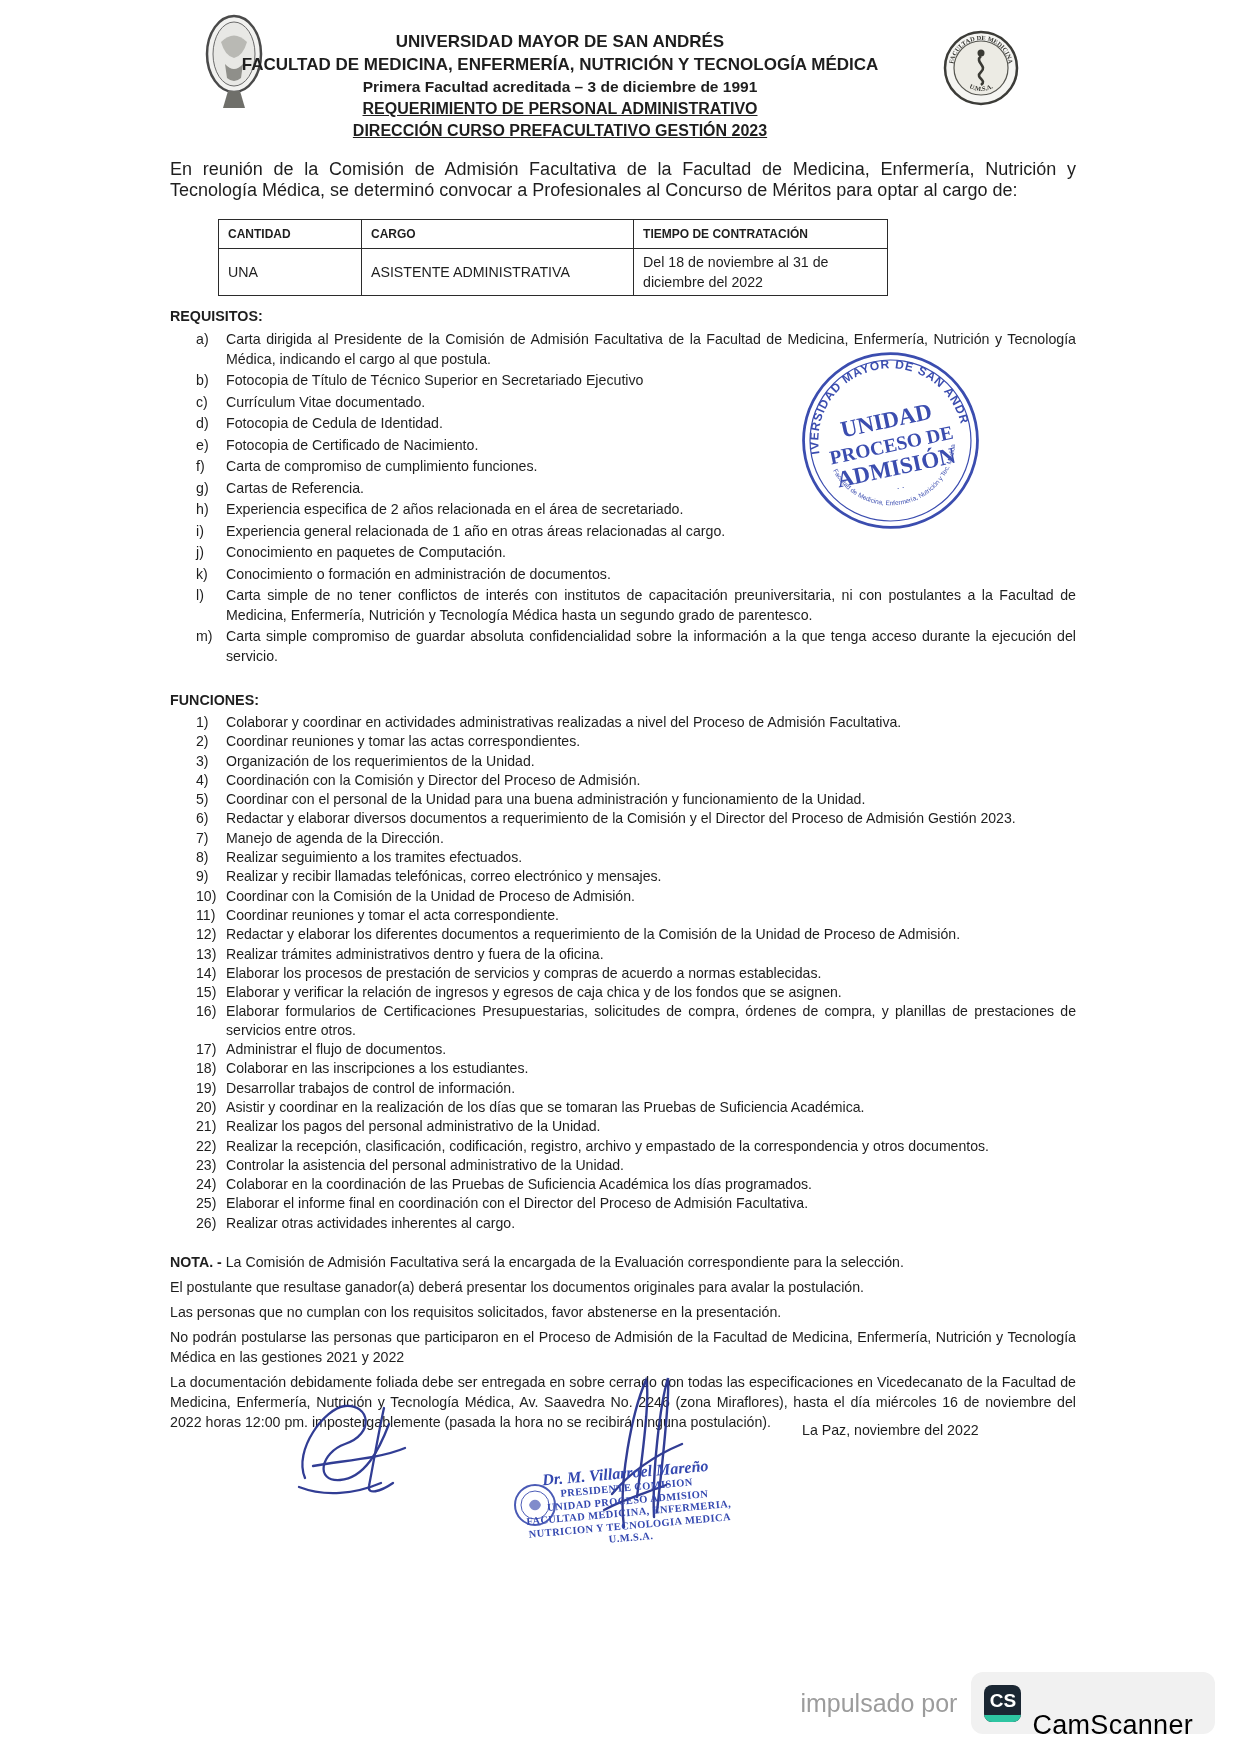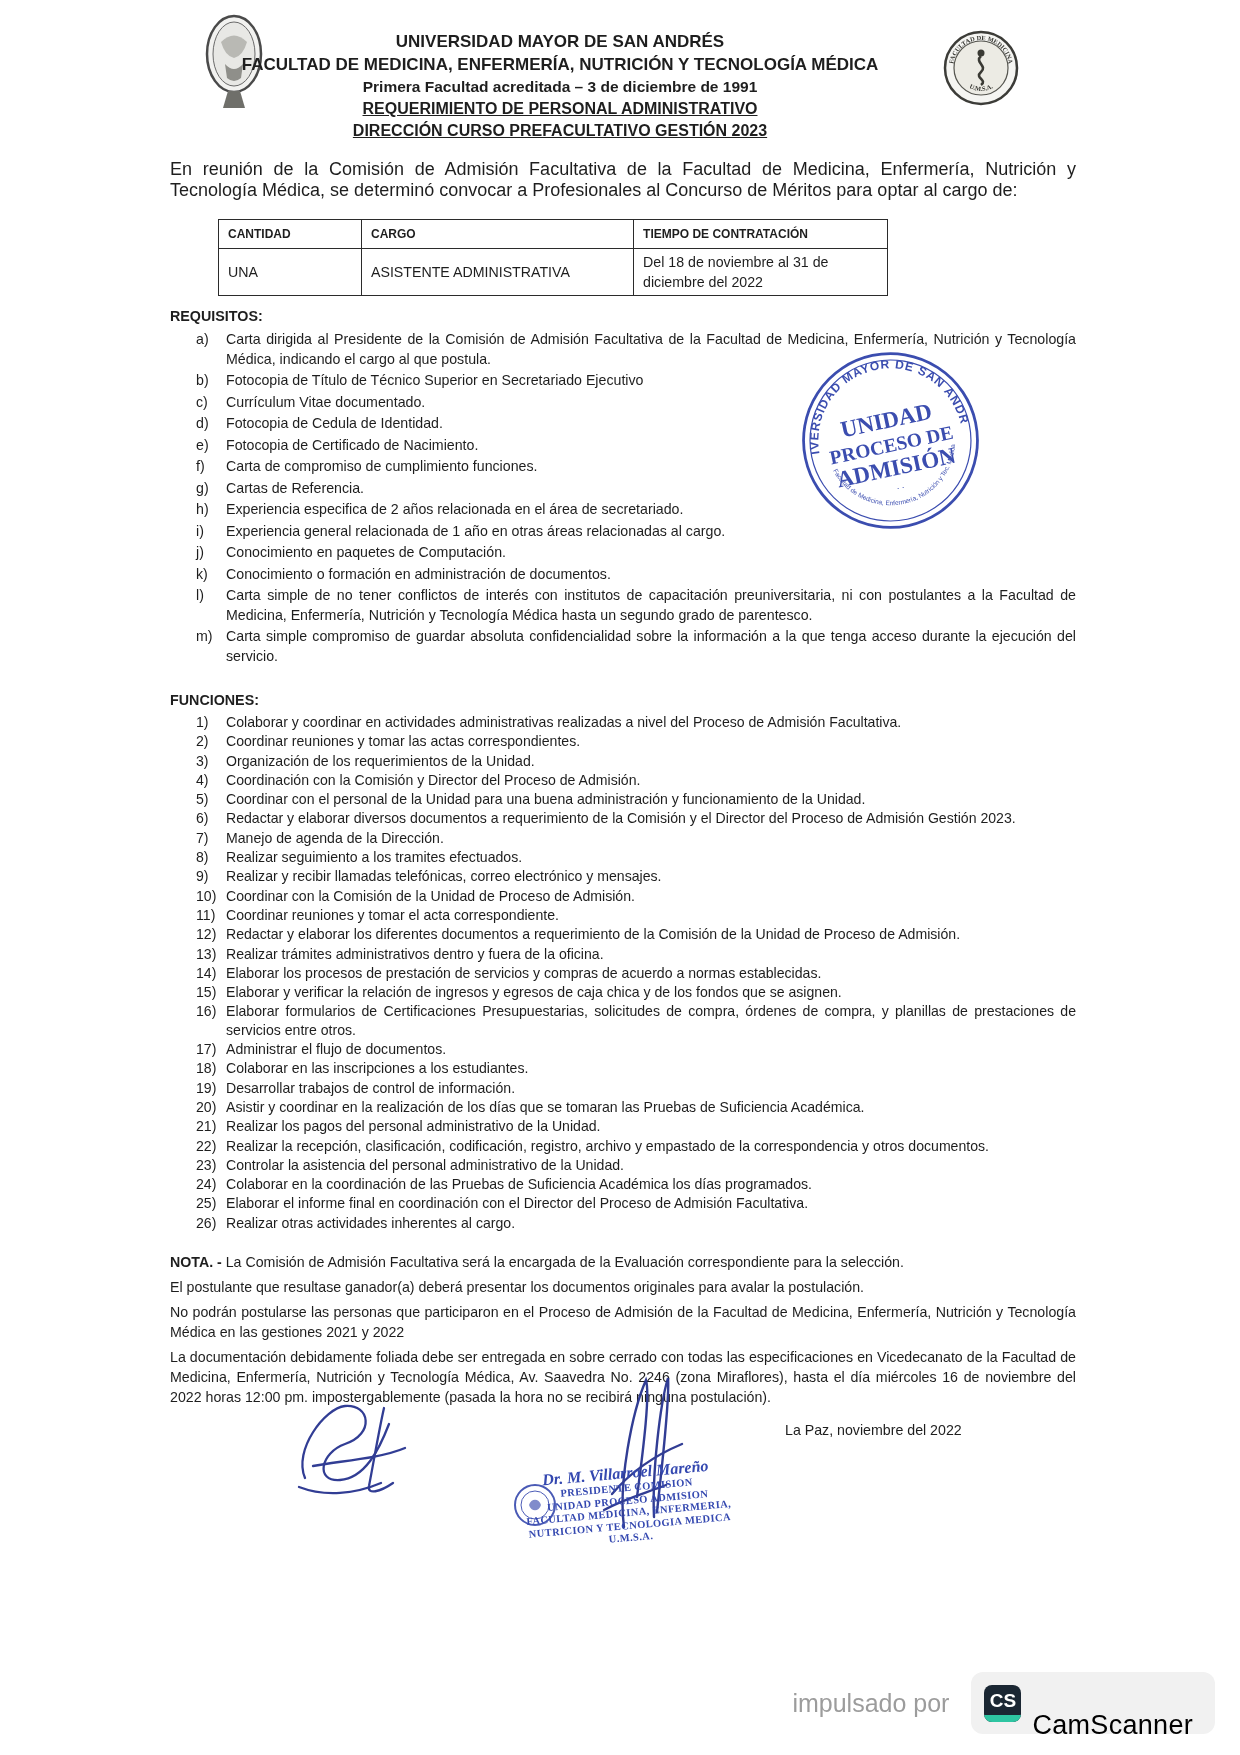--- a/index.html
+++ b/index.html
@@ -40,31 +40,31 @@
 
   
   .nota{margin-top:20px;font-size:14.2px;line-height:20px;}
   .nota p{margin:0 0 5px 0;text-align:justify;}
   .nota .nota-label{font-weight:bold;}
 
   
   .stamp-admision{position:absolute;left:798px;top:348px;transform:rotate(-12deg);opacity:.92;}
 
   
-  .place-date{position:absolute;left:785px;top:1422px;font-size:14.2px;text-align:right;}
+  .place-date{position:absolute;left:802px;top:1422px;font-size:14.2px;text-align:right;}
   .sig1{position:absolute;left:283px;top:1390px;}
   .sig2{position:absolute;left:562px;top:1372px;}
   .pres-stamp{position:absolute;left:512px;top:1464px;width:232px;text-align:center;
               transform:rotate(-5deg);color:#3448b0;font-family:"Liberation Serif",serif;}
   .pres-name{font-size:16px;font-weight:bold;font-style:italic;line-height:18px;}
   .pres-line{font-size:10.5px;font-weight:bold;letter-spacing:.4px;line-height:12.5px;}
   .mini-stamp{position:absolute;left:512px;top:1482px;opacity:.85;}
 
   
-  .footer{position:absolute;right:25px;bottom:21px;display:flex;align-items:center;gap:22px;}
+  .footer{position:absolute;right:25px;bottom:21px;display:flex;align-items:center;gap:14px;}
   .powered{color:#9c9c9c;font-size:25px;}
   .badge{background:#f1f1f1;border-radius:12px;height:62px;display:flex;align-items:center;
          padding:0 22px 0 13px;gap:11px;}
   .cs-icon{width:37px;height:37px;border-radius:8px;background:#1b2733;position:relative;overflow:hidden;}
   .cs-txt{color:#ffffff;font-weight:bold;font-size:19px;text-align:center;line-height:31px;display:block;}
   .cs-bar{position:absolute;bottom:0;left:0;right:0;height:7px;background:#2ec5a2;}
   .brand{font-size:27px;font-weight:normal;color:#000000;letter-spacing:.3px;margin-top:44px;}
 
   svg{display:block;}
 </style>
@@ -334,20 +334,21 @@
 
     <div class="nota">
       <p>
         <span class="nota-label">NOTA. -</span>
         <span>La Comisión de Admisión Facultativa será la encargada de la Evaluación correspondiente para la selección.</span>
       </p>
       <div>
 
           <p>El postulante que resultase ganador(a) deberá presentar los documentos originales para avalar la postulación.</p>
 
+          <p>Las personas que no cumplan con los requisitos solicitados, favor abstenerse en la presentación.</p>
 
           <p>No podrán postularse las personas que participaron en el Proceso de Admisión de la Facultad de Medicina, Enfermería, Nutrición y Tecnología Médica en las gestiones 2021 y 2022</p>
 
           <p>La documentación debidamente foliada debe ser entregada en sobre cerrado con todas las especificaciones en Vicedecanato de la Facultad de Medicina, Enfermería, Nutrición y Tecnología Médica, Av. Saavedra No. 2246 (zona Miraflores), hasta el día miércoles 16 de noviembre del 2022 horas 12:00 pm. impostergablemente (pasada la hora no se recibirá ninguna postulación).</p>
         </div>
     </div>
 
   </div>
 
   <div class="stamp-admision">

